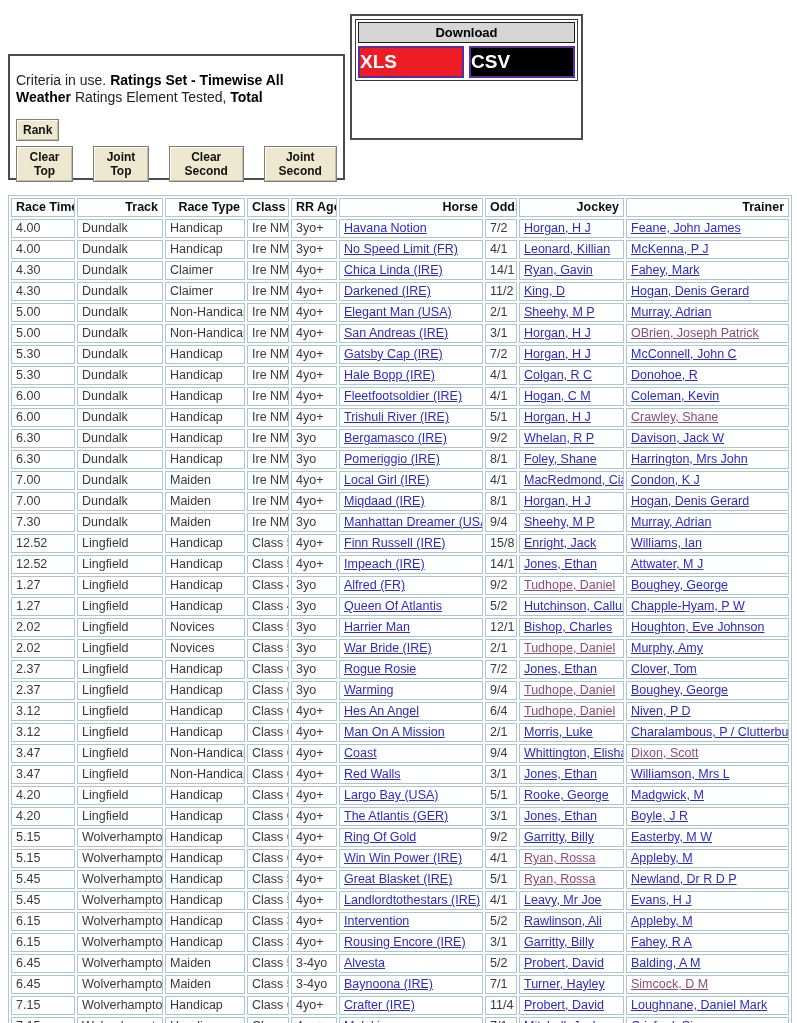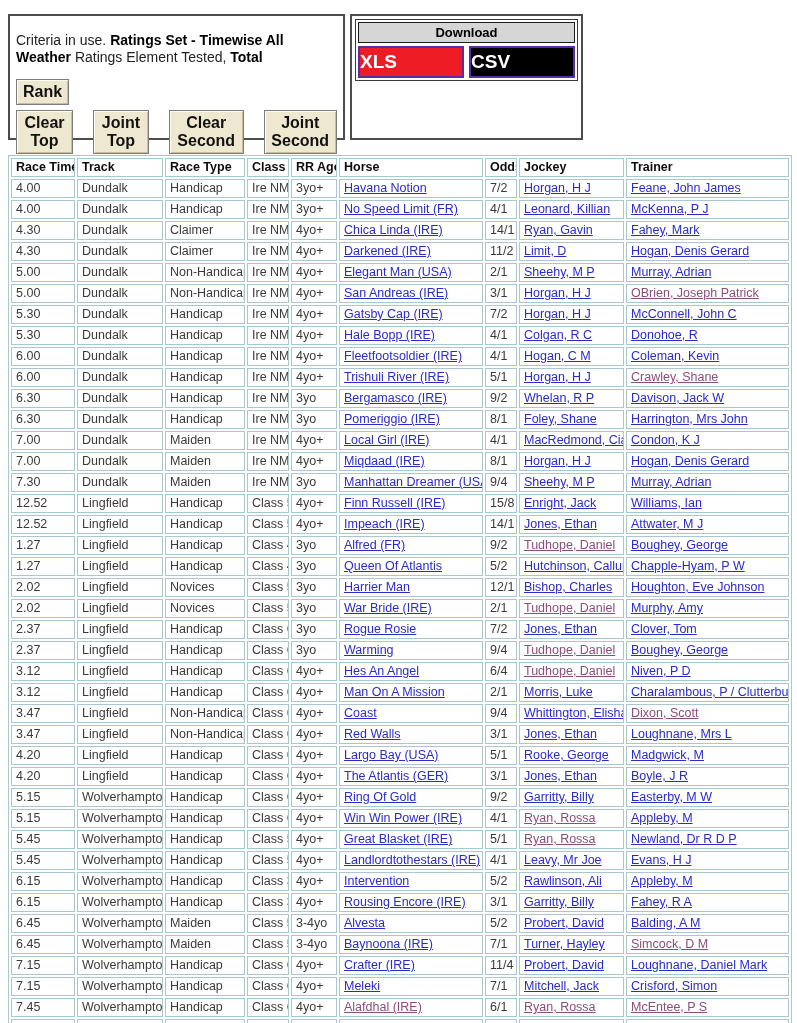--- a/index.html
+++ b/index.html
@@ -8,45 +8,45 @@
     --cell-border:#a9c7cf;
     --btn-bg:#efe8d1;
     --xls-bg:#ee1c25;
     --csv-bg:#000000;
   }
   html,body{margin:0;padding:0;background:#fff;}
   body{width:797px;height:1023px;font-family:"Liberation Sans",sans-serif;overflow:hidden;}
 
   
   .top-area{display:flex;gap:5px;margin:14px 0 0 8px;}
-  .criteria-box{width:337px;height:126px;border:2px solid #4c4c4c;box-sizing:border-box;padding:2px 6px;}
+  .criteria-box{width:337px;height:126px;border:2px solid #4c4c4c;box-sizing:border-box;padding:2px 6px;margin-top:40px;}
   .criteria-text{margin-top:14px;font-size:14px;line-height:17px;color:#222;}
   .criteria-text b{color:#000;}
   .rank-row{margin-top:13px;}
-  .btn{font-family:"Liberation Sans",sans-serif;font-weight:bold;font-size:16px;color:#111;
+  .btn{font-family:"Liberation Sans",sans-serif;font-weight:bold;font-size:12px;color:#111;
        background:var(--btn-bg);border:1px solid #7d7d7d;padding:3px 6px;
        box-shadow:inset 1px 1px 0 #fffdf0,inset -1px -1px 0 #c6bd9f;cursor:pointer;}
   .btn-row{margin-top:5px;display:flex;gap:20px;}
 
   .download-box{width:233px;height:126px;border:2px solid #4c4c4c;box-sizing:border-box;padding:3px;}
   .dl-inner{border:1px solid #3a3a3a;padding:2px;}
   .dl-header{background:#d6d6d6;border:1px solid #1d1d1d;text-align:center;font-weight:bold;
              font-size:13px;color:#000;padding:2px 0;}
   .dl-buttons{display:flex;gap:5px;margin-top:3px;}
   .dl-btn{flex:1;text-align:left;font-weight:bold;font-size:19px;color:#fff;
           padding:3px 0;border:2px solid #5b2da5;cursor:pointer;}
   .dl-btn.xls{background:var(--xls-bg);}
   .dl-btn.csv{background:var(--csv-bg);}
 
   
   table.ratings{border-collapse:separate;border-spacing:2px;table-layout:fixed;
                 width:782px;margin:15px 0 0 8px;border:1px solid var(--cell-border);background:#fff;}
   .ratings th,.ratings td{border:1px solid var(--cell-border);font-size:12.5px;line-height:15px;
                 padding:1px 4px;white-space:nowrap;overflow:hidden;background:#fff;}
-  .ratings th{font-weight:bold;text-align:left;color:#0d0d0d;}
+  .ratings th{font-weight:bold;text-align:right;color:#0d0d0d;}
   .ratings td{text-align:left;color:#3a3a3a;}
   .ratings a{text-decoration:underline;cursor:pointer;}
   .ratings a.link{color:var(--link-color);}
   .ratings a.visited{color:var(--visited-color);text-align:right;}
   col.c0{width:64px}col.c1{width:86px}col.c2{width:80px}col.c3{width:42px}
   col.c4{width:46px}col.c5{width:144px}col.c6{width:32px}col.c7{width:105px}col.c8{width:163px}
 </style>
 </head>
 <body>
 
@@ -142,21 +142,21 @@
         <td><a class="link">Fahey, Mark</a></td>
       </tr>
       <tr>
         <td>4.30</td>
         <td>Dundalk</td>
         <td>Claimer</td>
         <td>Ire NM</td>
         <td>4yo+</td>
         <td><a class="link">Darkened (IRE)</a></td>
         <td>11/2</td>
-        <td><a class="link">Limit, D</a></td>
+        <td><a class="link">King, D</a></td>
         <td><a class="link">Hogan, Denis Gerard</a></td>
       </tr>
       <tr>
         <td>5.00</td>
         <td>Dundalk</td>
         <td>Non-Handicap</td>
         <td>Ire NM</td>
         <td>4yo+</td>
         <td><a class="link">Elegant Man (USA)</a></td>
         <td>2/1</td>
@@ -396,21 +396,21 @@
       </tr>
       <tr>
         <td>3.47</td>
         <td>Lingfield</td>
         <td>Non-Handicap</td>
         <td>Class 6</td>
         <td>4yo+</td>
         <td><a class="link">Red Walls</a></td>
         <td>3/1</td>
         <td><a class="link">Jones, Ethan</a></td>
-        <td><a class="link">Loughnane, Mrs L</a></td>
+        <td><a class="link">Williamson, Mrs L</a></td>
       </tr>
       <tr>
         <td>4.20</td>
         <td>Lingfield</td>
         <td>Handicap</td>
         <td>Class 6</td>
         <td>4yo+</td>
         <td><a class="link">Largo Bay (USA)</a></td>
         <td>5/1</td>
         <td><a class="link">Rooke, George</a></td>

